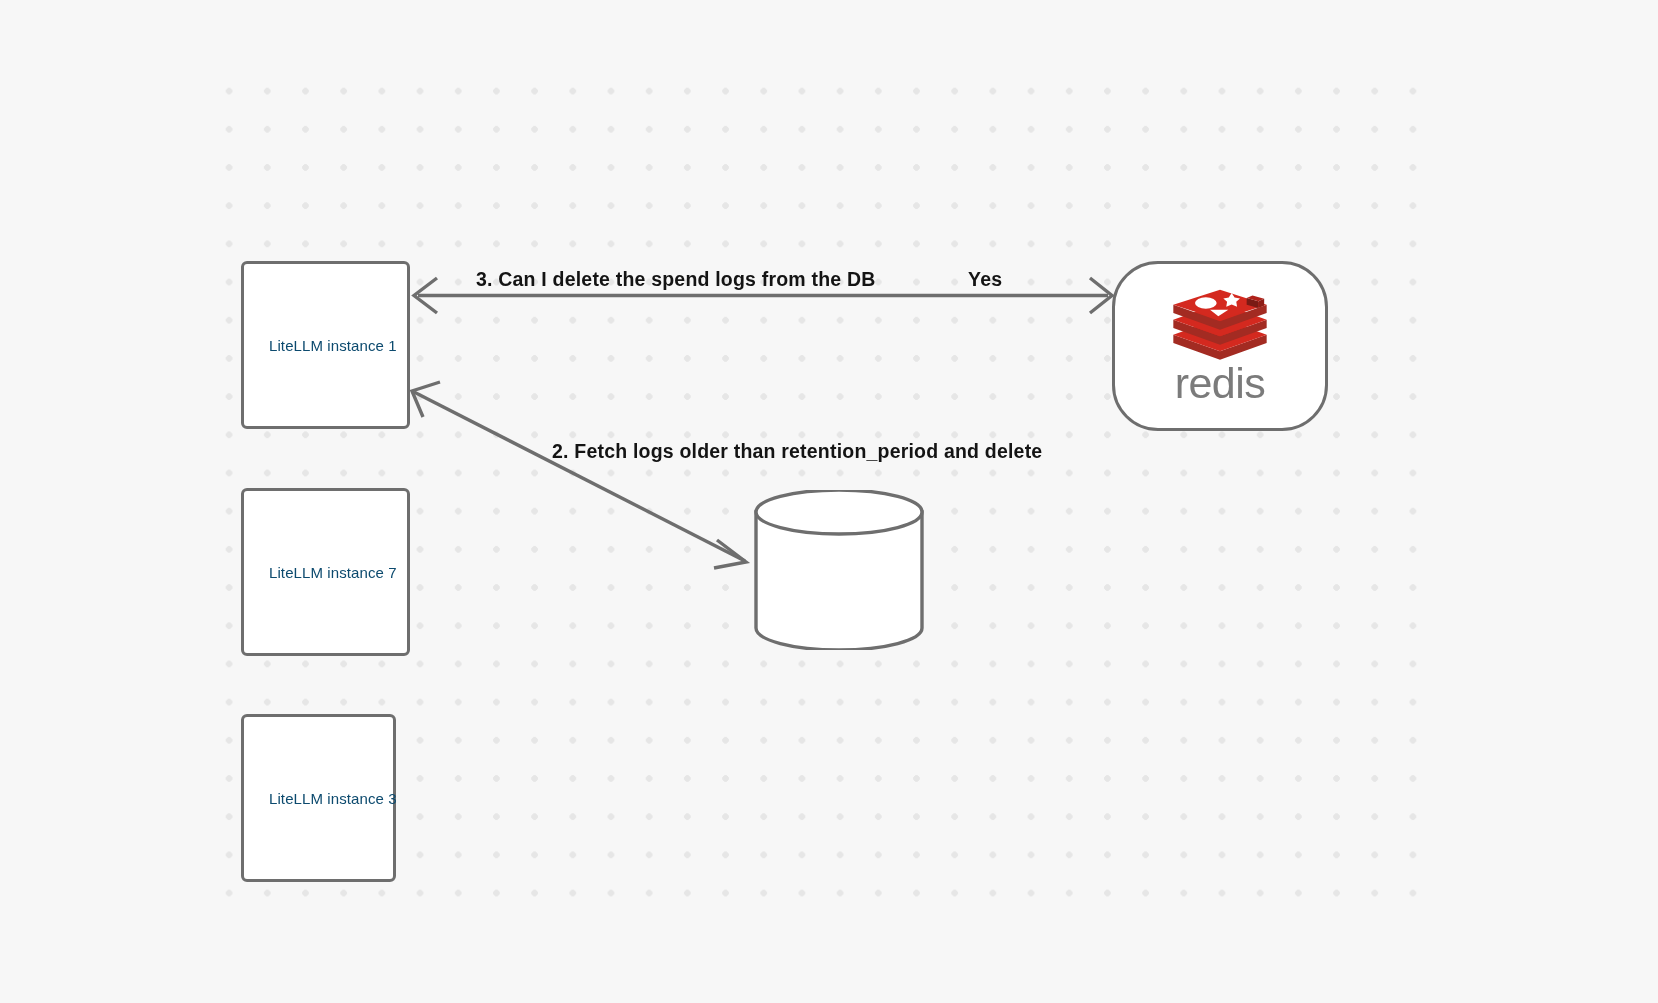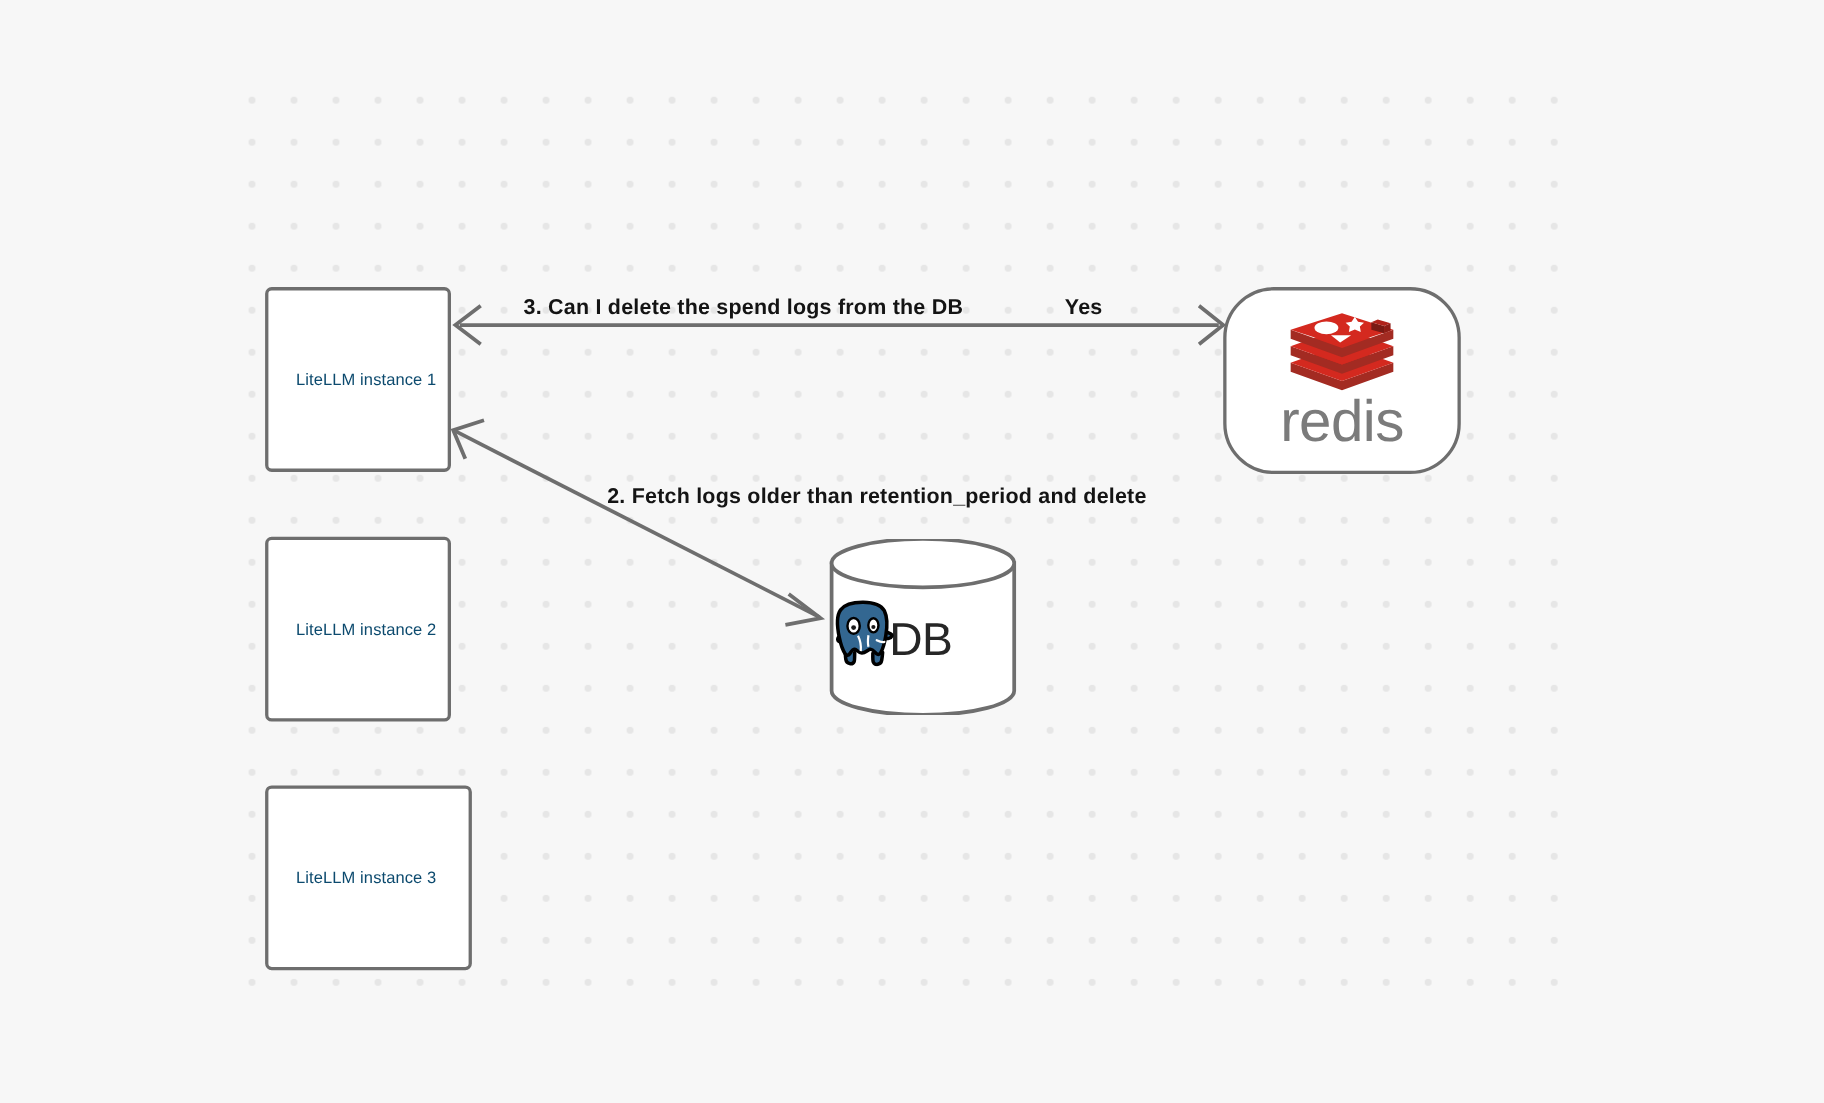--- a/index.html
+++ b/index.html
@@ -40,41 +40,41 @@
   .node-box .node-label {
     font-size: 15px;
     color: #0c4a6e;
     padding-left: 25px;
     letter-spacing: 0.1px;
     white-space: nowrap;
     font-family: "Liberation Sans", sans-serif;
   }
   #litellm-1 { left: 241px; top: 261px; width: 169px; height: 168px; }
   #litellm-2 { left: 241px; top: 488px; width: 169px; height: 168px; }
-  #litellm-3 { left: 241px; top: 714px; width: 188px; height: 168px; }
+  #litellm-3 { left: 241px; top: 714px; width: 155px; height: 168px; }
 
   
   #redis-node {
     position: absolute;
     left: 1112px;
     top: 261px;
     width: 216px;
     height: 170px;
     background: #ffffff;
     border: 3px solid #6e6e6e;
     border-radius: 46px;
     box-sizing: border-box;
     display: flex;
     flex-direction: column;
     align-items: center;
     justify-content: center;
   }
   #redis-logo-mark { width: 118px; height: 80px; display:block; margin-bottom: -4px;}
   #redis-wordmark {
-    font-size: 53px;
+    font-size: 43px;
     color: #7b7b7b;
     font-family: "Liberation Sans", sans-serif;
     font-weight: 400;
     letter-spacing: -0.5px;
     line-height: 1;
     margin-top: -2px;
   }
 
   
   #db-node {
@@ -152,21 +152,21 @@
 
   <div class="edge-label" id="label-yes">Yes</div>
 
   <div class="edge-label" id="label-step2">2.  Fetch logs older than retention_period and delete</div>
 
   <div class="node-box" id="litellm-1">
     <span class="node-label">LiteLLM instance 1</span>
   </div>
 
   <div class="node-box" id="litellm-2">
-    <span class="node-label">LiteLLM instance 2</span>
+    <span class="node-label">LiteLLM instance 7</span>
   </div>
 
   <div class="node-box" id="litellm-3">
     <span class="node-label">LiteLLM instance 3</span>
   </div>
 
   <div id="redis-node">
     <svg id="redis-logo-mark" viewBox="0 0 128 96" xmlns="http://www.w3.org/2000/svg">
 
       <path d="M64 86 L8 66 L8 56 L64 76 L120 56 L120 66 Z" fill="#a32b22"></path>
@@ -188,36 +188,15 @@
     <div id="redis-wordmark">redis</div>
   </div>
 
   <div id="db-node">
     <svg width="172" height="160" viewBox="0 0 172 160" xmlns="http://www.w3.org/2000/svg">
 
       <path d="M3 22 L3 138 A83 22 0 0 0 169 138 L169 22 Z" fill="#ffffff" stroke="#6e6e6e" stroke-width="3.4"></path>
 
       <ellipse cx="86" cy="22" rx="83" ry="22" fill="#ffffff" stroke="#6e6e6e" stroke-width="3.4"></ellipse>
     </svg>
-    <div id="db-inner">
-      <svg id="pg-elephant" viewBox="0 0 64 64" xmlns="http://www.w3.org/2000/svg">
-        <g stroke="#000000" stroke-width="3.2" stroke-linejoin="round" stroke-linecap="round" fill="#336791">
-          <path d="M48.5 42.5c.5-4.2.35-4.8 3.5-4.1 .8.17 1.8.26 3-.04 2.55-.6 4.05-2.9 1.6-4.3-6.3-3.6-9.1.43-9.95 1.6"></path>
-          <path d="M40.5 51.8c-.1 3.6.05 7.2.45 8.1 .4.9 1.25 2.6 4.05 2 2.35-.5 3.2-1.5 3.55-3.7 .27-1.6 .78-6.2 .85-7.1"></path>
-          <path d="M24 51.3c-.1 3.6 0 7.1-.45 8 -.4.9-1.25 2.6-4.05 2 -2.35-.5-3.2-1.5-3.55-3.7 -.27-1.6-.5-5.8-.55-6.8"></path>
-          <path d="M13.2 36.5c-2.5-.7-4 .6-4.5 1.9 -.5 1.3 .2 2.6 2 3.1 1.3 .35 2.5 .3 3.4 .1"></path>
-          <path d="M31.8 5.5C22 5.4 14.4 8.1 11.2 12.4 7.1 18 8.3 29.5 10 37.5c1.3 6.4 3.6 12.3 5.3 14.8 1.4 2 3 1.6 4.1 .1 1.2-1.6 2.6-4.4 4.6-4.2 2 .2 3.2 3.4 6.5 3.5 3.3 .1 5-2.9 7.5-3.4 2.5-.5 4.2 2.8 5.7 4 1.5 1.2 3 .8 4.1-1.2 1.6-2.8 3.4-8.6 4.5-15.3 1.3-7.8 1.2-17.4-1.4-22.7C48 7.9 41.5 5.6 31.8 5.5Z"></path>
-        </g>
-        <g fill="#ffffff" stroke="#000000" stroke-width="2.2">
-          <ellipse cx="23" cy="27" rx="5.6" ry="7.2"></ellipse>
-          <ellipse cx="41" cy="26.5" rx="4.6" ry="6.4"></ellipse>
-        </g>
-        <circle cx="23" cy="28.5" r="2.2" fill="#1a1a1a"></circle>
-        <circle cx="41" cy="28" r="1.9" fill="#1a1a1a"></circle>
-        <path d="M27 36 C29 40 30 45 29.5 50" fill="none" stroke="#ffffff" stroke-width="2"></path>
-        <path d="M36.5 35.5 C36 39 35.8 43 36.5 46" fill="none" stroke="#ffffff" stroke-width="2"></path>
-        <path d="M44 40 c3 1.5 5.5 2 7 1.5" fill="none" stroke="#ffffff" stroke-width="2" stroke-linecap="round"></path>
-      </svg>
-      <span id="db-text">DB</span>
-    </div>
   </div>
 
 </div>
 
 </body></html>

